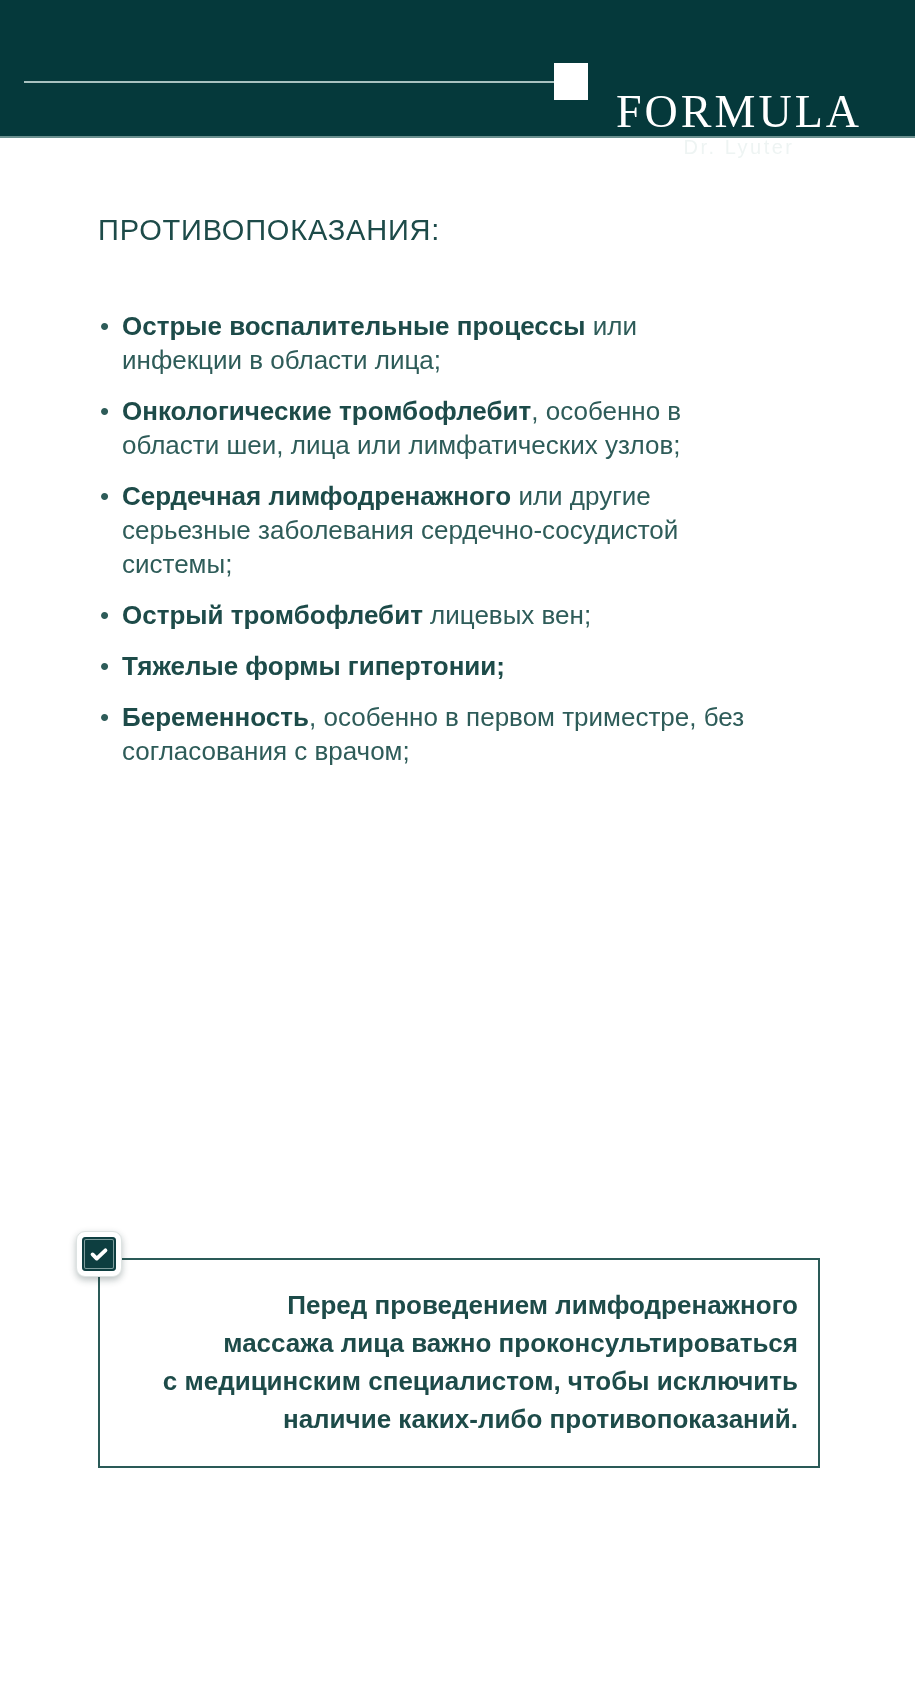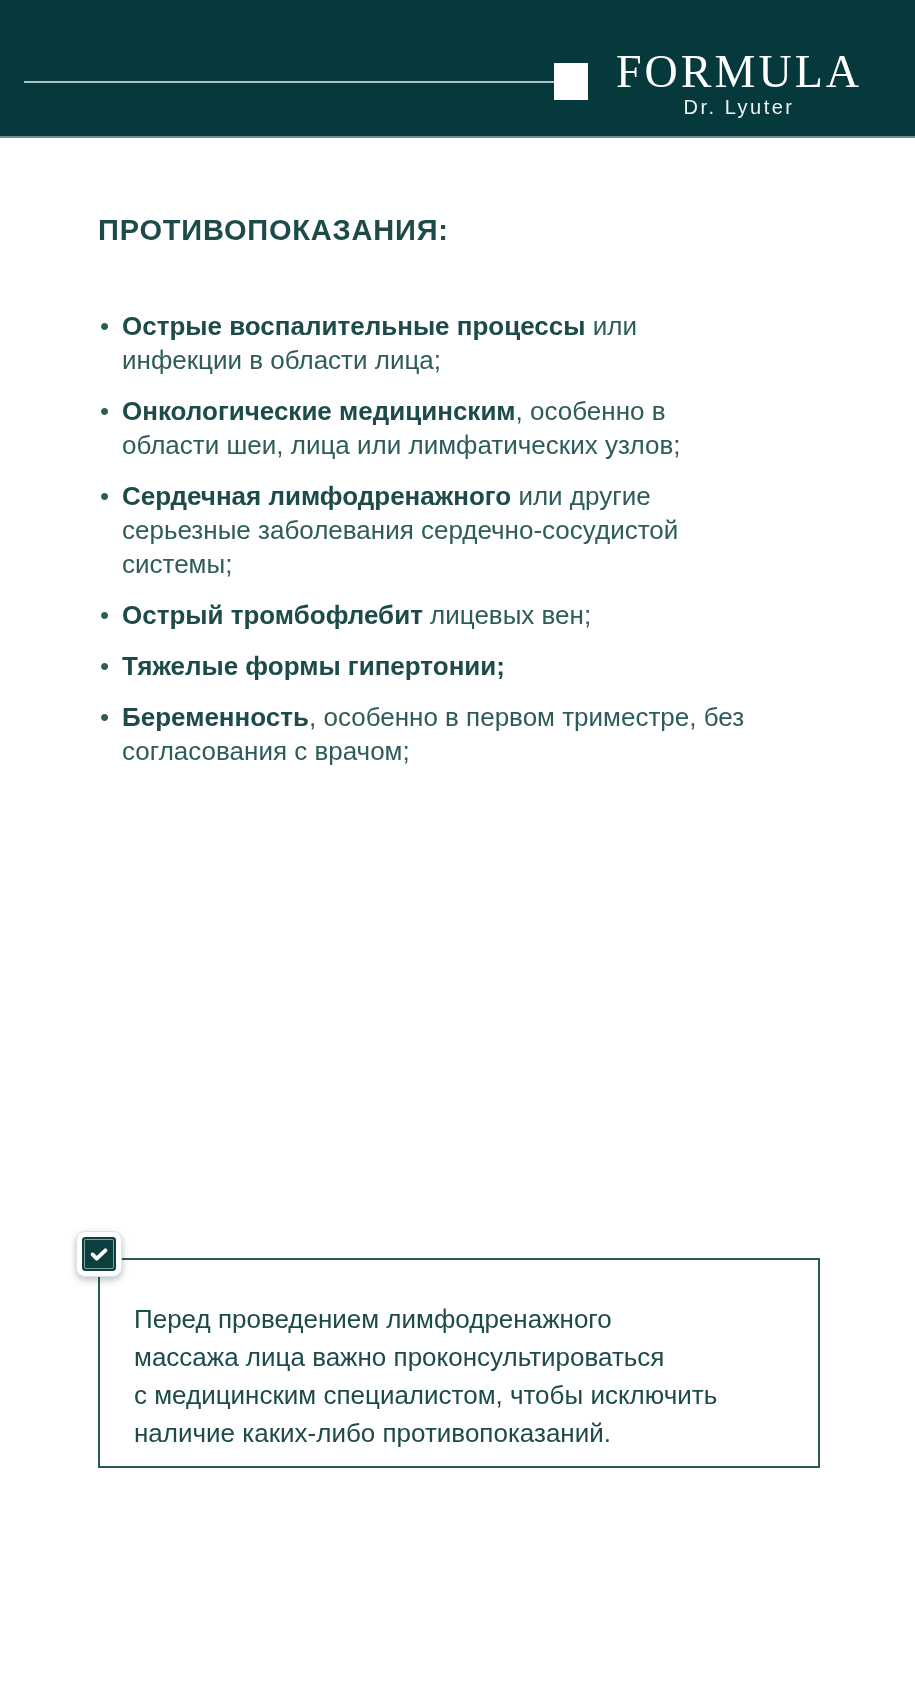--- a/index.html
+++ b/index.html
@@ -45,35 +45,36 @@
     text-align: center;
   }
   .brand-name {
     font-family: "Liberation Serif", serif;
     font-weight: 400;
     font-size: 46px;
     line-height: 48px;
     letter-spacing: 3px;
     color: #ffffff;
     white-space: nowrap;
+    margin-top: 40px;
   }
   .brand-subtitle {
     margin-top: 0;
     font-size: 20px;
     letter-spacing: 2.5px;
     color: #eef4f3;
     white-space: nowrap;
   }
 
   
   .main { padding: 0 0 0 98px; }
   .page-title {
     margin: 76px 0 0 0;
     font-size: 29px;
-    font-weight: 700;
+    font-weight: 400;
     letter-spacing: 0.8px;
     color: #1d4b49;
   }
   .contra-list {
     margin: 62px 0 0 0;
     padding: 0;
     list-style: none;
     max-width: 648px;
   }
   .contra-list li {
@@ -99,25 +100,26 @@
     position: absolute;
     left: 98px;
     top: 1258px;
     width: 722px;
     height: 210px;
     border: 2px solid #2a5a57;
     background: #ffffff;
     box-sizing: border-box;
   }
   .note-text {
-    padding: 40px 20px 0 34px;
+    padding: 26px 20px 0 34px;
     font-size: 26px;
     line-height: 38px;
-    font-weight: 400;
+    font-weight: 700;
     color: #1d4b49;
+    text-align: right;
   }
   .checkbox {
     position: absolute;
     left: 76px;
     top: 1231px;
     width: 46px;
     height: 46px;
     background: #ffffff;
     border: 1px solid #dde3e2;
     border-radius: 9px;
@@ -155,21 +157,21 @@
   </div>
 
   <div class="main">
     <h1 class="page-title">ПРОТИВОПОКАЗАНИЯ:</h1>
 
     <ul class="contra-list">
       <li>
         <span class="b">Острые воспалительные процессы</span><span> или инфекции в области лица;</span>
       </li>
       <li>
-        <span class="b">Онкологические медицинским</span><span>, особенно в области шеи, лица или лимфатических узлов;</span>
+        <span class="b">Онкологические тромбофлебит</span><span>, особенно в области шеи, лица или лимфатических узлов;</span>
       </li>
       <li>
         <span class="b">Сердечная лимфодренажного</span><span> или другие серьезные заболевания сердечно-сосудистой системы;</span>
       </li>
       <li>
         <span class="b">Острый тромбофлебит</span><span> лицевых вен;</span>
       </li>
       <li>
         <span class="b">Тяжелые формы гипертонии;</span><span></span>
       </li>

